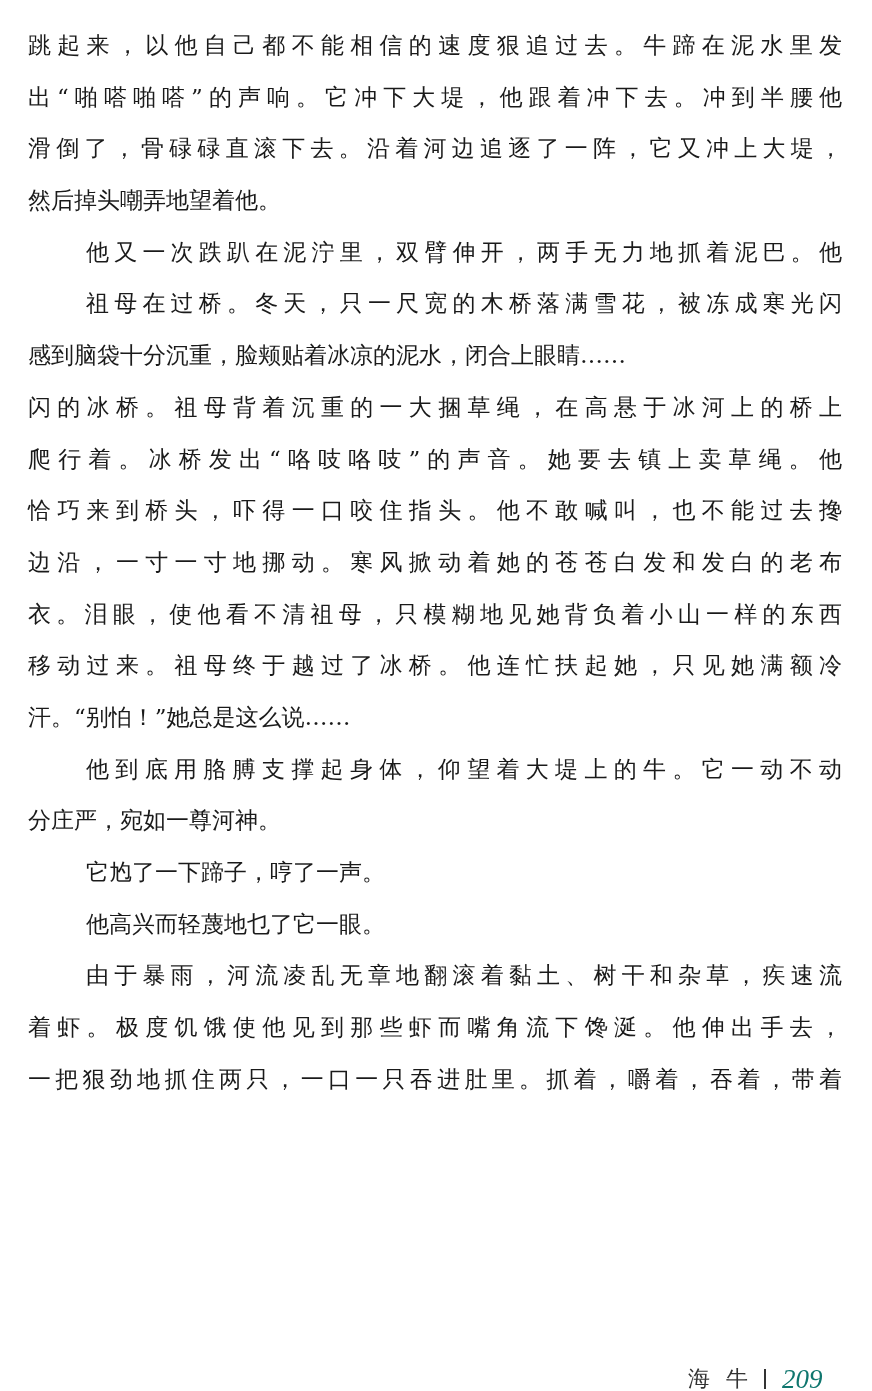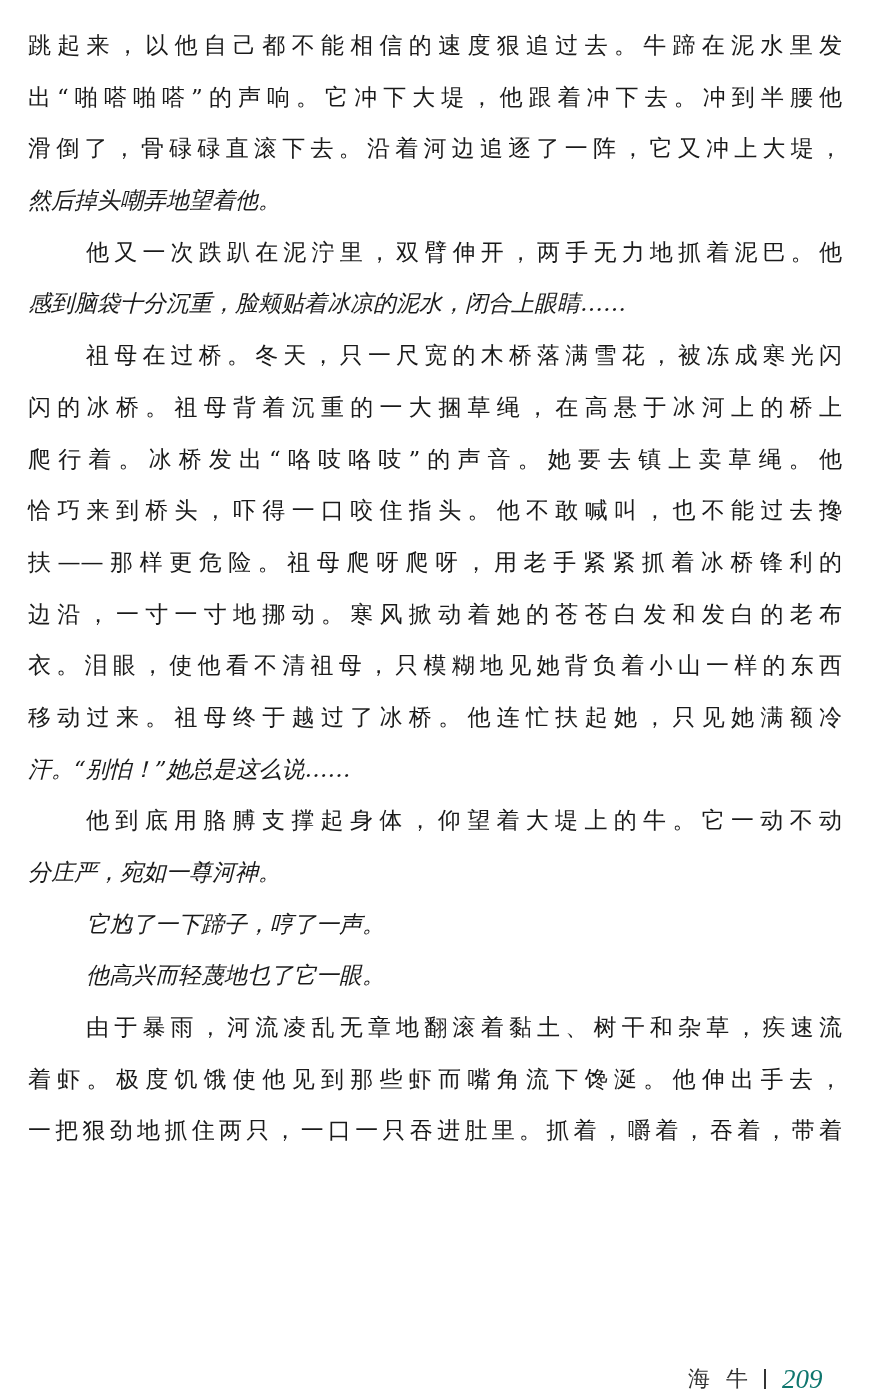--- a/index.html
+++ b/index.html
@@ -25,21 +25,20 @@
     height: 51.7px;
     line-height: 51.7px;
     font-size: 23px;
     white-space: nowrap;
     text-align: justify;
     text-align-last: justify;
     letter-spacing: 0px;
   }
   .line.last {
     text-align-last: left;
-    font-style: italic;
   }
   .line.indent {
     padding-left: 58px;
   }
   .footer {
     position: absolute;
     top: 1330px;
     left: 688px;
     height: 40px;
     display: flex;
@@ -68,26 +67,25 @@
 </style>
 </head>
 <body>
 
 <div class="page-body">
   <div class="line">跳起来，以他自己都不能相信的速度狠追过去。牛蹄在泥水里发</div>
   <div class="line">出“啪嗒啪嗒”的声响。它冲下大堤，他跟着冲下去。冲到半腰他</div>
   <div class="line">滑倒了，骨碌碌直滚下去。沿着河边追逐了一阵，它又冲上大堤，</div>
   <div class="line last">然后掉头嘲弄地望着他。</div>
   <div class="line indent">他又一次跌趴在泥泞里，双臂伸开，两手无力地抓着泥巴。他</div>
+  <div class="line indent">祖母在过桥。冬天，只一尺宽的木桥落满雪花，被冻成寒光闪</div>
   <div class="line last">感到脑袋十分沉重，脸颊贴着冰凉的泥水，闭合上眼睛……</div>
-  <div class="line indent">祖母在过桥。冬天，只一尺宽的木桥落满雪花，被冻成寒光闪</div>
   <div class="line">闪的冰桥。祖母背着沉重的一大捆草绳，在高悬于冰河上的桥上</div>
   <div class="line">爬行着。冰桥发出“咯吱咯吱”的声音。她要去镇上卖草绳。他</div>
   <div class="line">恰巧来到桥头，吓得一口咬住指头。他不敢喊叫，也不能过去搀</div>
-  <div class="line">扶——那样更危险。祖母爬呀爬呀，用老手紧紧抓着冰桥锋利的</div>
   <div class="line">边沿，一寸一寸地挪动。寒风掀动着她的苍苍白发和发白的老布</div>
   <div class="line">衣。泪眼，使他看不清祖母，只模糊地见她背负着小山一样的东西</div>
   <div class="line">移动过来。祖母终于越过了冰桥。他连忙扶起她，只见她满额冷</div>
   <div class="line last">汗。“别怕！”她总是这么说……</div>
   <div class="line indent">他到底用胳膊支撑起身体，仰望着大堤上的牛。它一动不动</div>
   <div class="line last">分庄严，宛如一尊河神。</div>
   <div class="line indent last">它尥了一下蹄子，哼了一声。</div>
   <div class="line indent last">他高兴而轻蔑地乜了它一眼。</div>
   <div class="line indent">由于暴雨，河流凌乱无章地翻滚着黏土、树干和杂草，疾速流</div>
   <div class="line">着虾。极度饥饿使他见到那些虾而嘴角流下馋涎。他伸出手去，</div>

